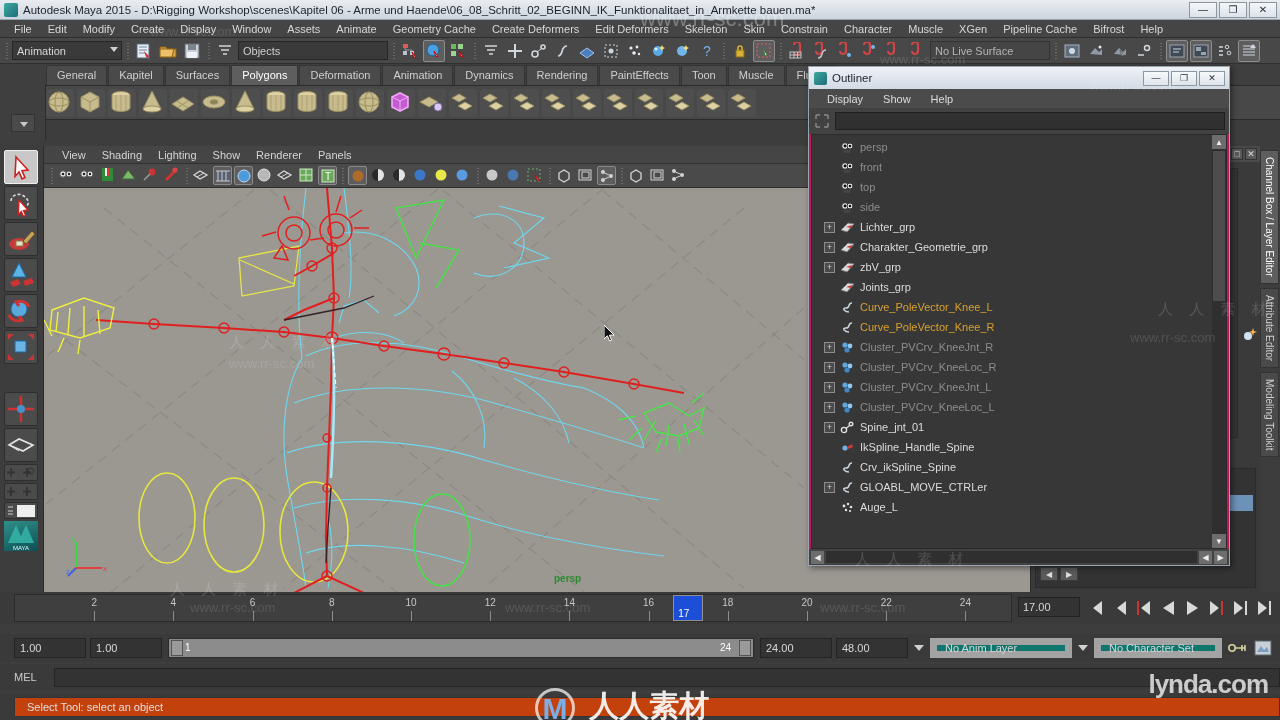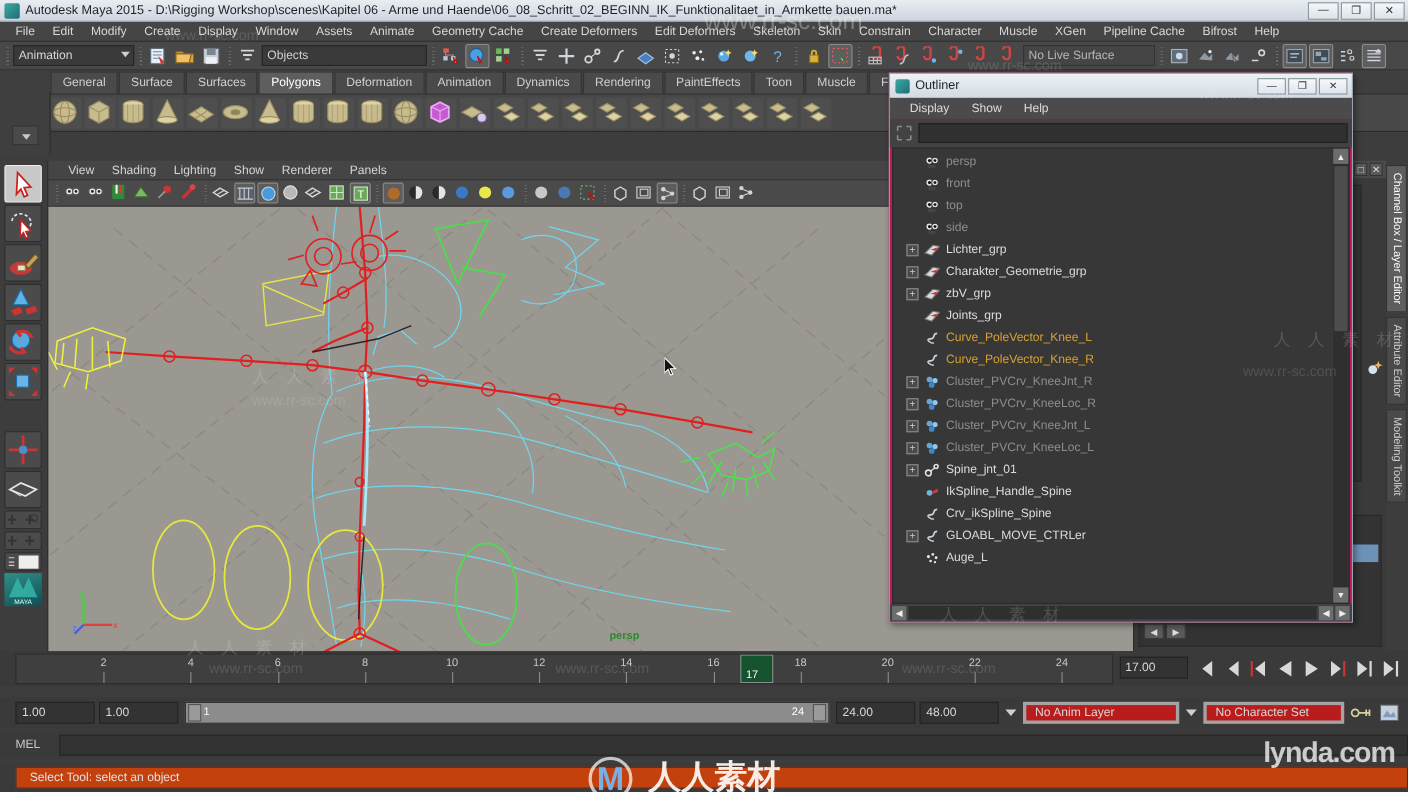--- a/index.html
+++ b/index.html
@@ -148,42 +148,42 @@
   .ol-hs-btn{width:13px;height:13px;background:#6d6d6d;display:flex;align-items:center;
     justify-content:center;font-size:8px;color:#eee;}
 
   
   .timeline { position:absolute; left:0; top:592px; width:1280px; height:32px;
     background:#3a3a3a; display:flex; }
   .tl-track { position:relative; flex:1 1 auto; background:#3f3f3f; border:1px solid #2c2c2c;
     margin:2px 0 2px 14px; overflow:hidden; }
   .tl-tick { position:absolute; top:16px; width:1px; height:12px; background:#8d8d8d; }
   .tl-num { position:absolute; top:2px; font-size:10px; color:#c7c7c7; transform:translateX(-50%); }
-  .tl-current { position:absolute; top:0; bottom:0; width:30px; background:#14532d;
+  .tl-current { position:absolute; top:0; bottom:0; width:30px; background:#1d4ed8;
     border:1px solid #8e8e8e; }
   .tl-current span { position:absolute; left:4px; bottom:1px; font-size:10px; color:#fff; }
   .tl-field { width:62px; height:20px; margin:5px 6px 0 6px; background:#333; border:1px solid #222;
     color:#d8d8d8; font-size:11px; display:flex; align-items:center; padding-left:4px; }
   .tl-controls { display:flex; align-items:center; gap:4px; padding-right:6px; }
   .tl-btn { width:20px; height:20px; position:relative; }
 
   
   .rangerow { position:absolute; left:0; top:634px; width:1280px; height:28px;
     background:#3a3a3a; display:flex; align-items:center; gap:4px; padding-left:14px; }
   .rg-field { width:72px; height:20px; background:#333; border:1px solid #232323; color:#d8d8d8;
     font-size:11px; display:flex; align-items:center; padding-left:5px; }
   .rg-slider { flex:1 1 auto; height:20px; background:#8c8c8c; border:1px solid #2b2b2b;
     position:relative; margin:0 2px; }
   .rg-slider .lbl-l{position:absolute;left:16px;top:3px;font-size:10px;color:#fff;}
   .rg-slider .lbl-r{position:absolute;right:22px;top:3px;font-size:10px;color:#fff;}
   .rg-handle{position:absolute;top:1px;width:12px;height:16px;background:#9a9a9a;border:1px solid #555;}
   .rg-dd { width:14px; height:20px; position:relative; }
   .rg-dd::after{content:"";position:absolute;left:2px;top:7px;border-left:5px solid transparent;
     border-right:5px solid transparent;border-top:6px solid #cfcfcf;}
-  .rg-combo { height:20px; background:#b91c1c; border:3px solid #a3a3a3; color:#d8d8d8;
+  .rg-combo { height:20px; background:#0f766e; border:7px solid #a3a3a3; color:#d8d8d8;
     font-size:11px; display:flex; align-items:center; padding:0 8px; }
 
   
   .melrow { position:absolute; left:0; top:664px; width:1280px; height:26px;
     background:#3a3a3a; display:flex; align-items:center; padding-left:14px; gap:6px;}
   .mel-lbl { font-size:11px; color:#c9c9c9; width:34px; }
   .mel-input { flex:1 1 auto; height:19px; background:#333; border:1px solid #242424; }
   .statusrow { position:absolute; left:0; top:694px; width:1280px; height:26px;
     background:#3a3a3a; display:flex; align-items:center; padding-left:14px; }
   .status-box { flex:1 1 auto; height:20px; background:#c2410c; border:1px solid #343434;
@@ -455,21 +455,21 @@
     <div class="tbtn active">
       <svg width="18" height="18" viewBox="0 0 18 18">
           <path d="M3 4h12M3 7h12M3 10h12M3 13h12" stroke="#cfd6dd" stroke-width="1.2"></path>
           <path d="M13 2l3 4h-6z" fill="#cfd6dd"></path>
         </svg>
     </div>
   </div>
 
   <div class="shelfbar" id="shelftabs">
       <div class="shelf-tab">General</div>
-      <div class="shelf-tab">Surface</div>
+      <div class="shelf-tab">Kapitel</div>
       <div class="shelf-tab">Surfaces</div>
       <div class="shelf-tab sel">Polygons</div>
       <div class="shelf-tab">Deformation</div>
       <div class="shelf-tab">Animation</div>
       <div class="shelf-tab">Dynamics</div>
       <div class="shelf-tab">Rendering</div>
       <div class="shelf-tab">PaintEffects</div>
       <div class="shelf-tab">Toon</div>
       <div class="shelf-tab">Muscle</div>
       <div class="shelf-tab">Fluids</div>

